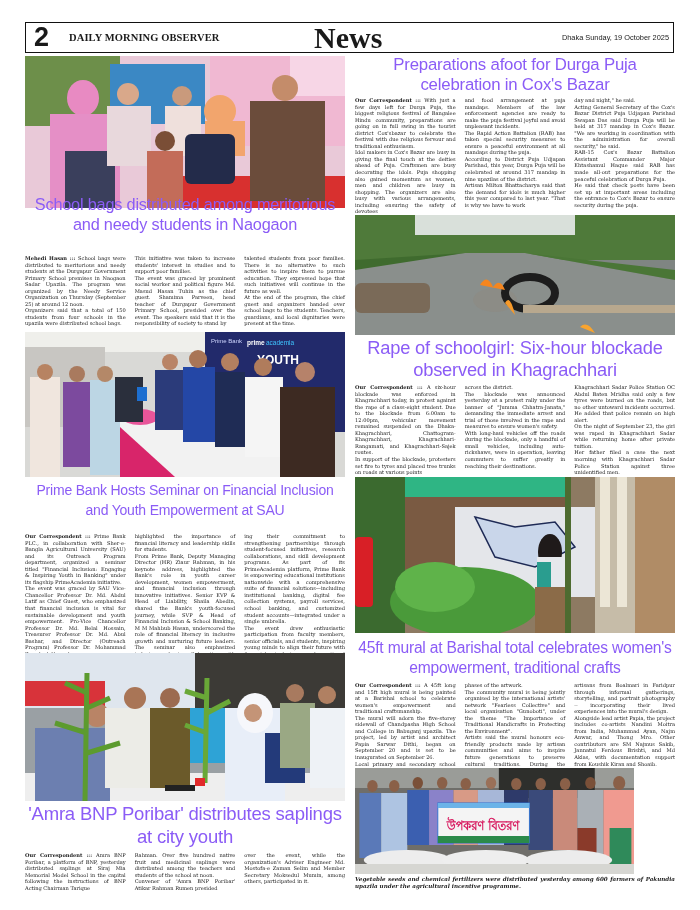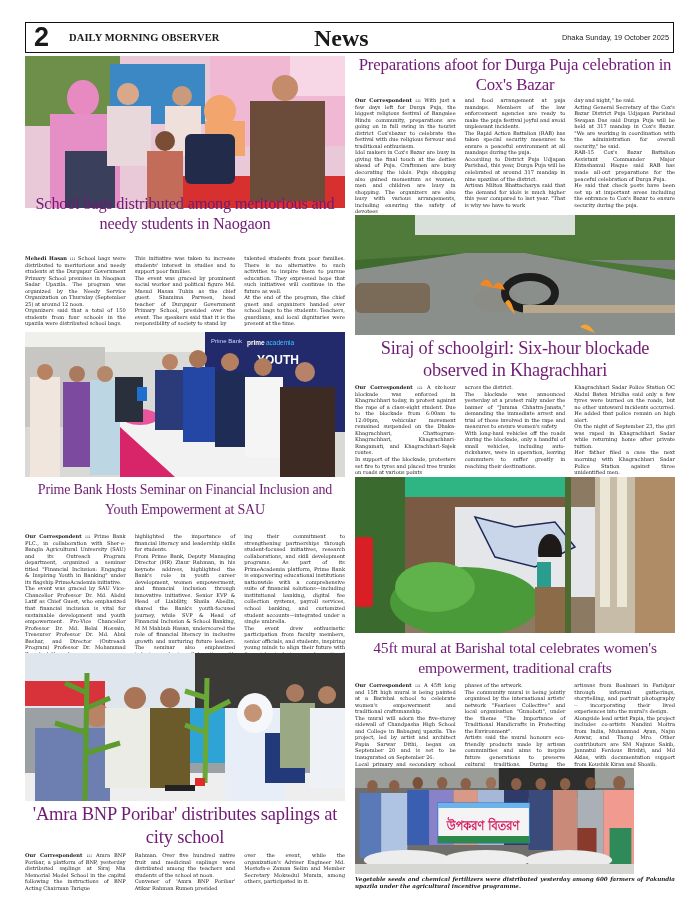--- a/index.html
+++ b/index.html
@@ -5,29 +5,29 @@
   * { box-sizing: border-box; margin: 0; padding: 0; }
   html, body { width: 700px; height: 910px; background: #ffffff; overflow: hidden; }
   body { position: relative; font-family: "DejaVu Serif", serif; color: #1a1a1a; }
 
   .masthead {
     position: absolute; left: 25px; top: 22px; width: 649px; height: 31px;
     border: 1.5px solid #111; display: flex; align-items: center;
   }
   .mh-page { font-family: "Liberation Sans", sans-serif; font-weight: bold; font-size: 27px; line-height: 27px; margin-left: 8px; }
   .mh-paper { font-family: "Liberation Serif", serif; font-weight: bold; font-size: 10.5px; margin-left: 20px; letter-spacing: 0.1px; }
-  .mh-section { position: absolute; left: 288px; top: -2px; font-family: "Liberation Serif", serif; font-weight: bold; font-size: 24px; line-height: 34px; }
+  .mh-section { position: absolute; left: 288px; top: -2px; font-family: "Liberation Serif", serif; font-weight: bold; font-size: 30px; line-height: 34px; }
   .mh-date { position: absolute; right: 4px; top: 10px; font-family: "Liberation Sans", sans-serif; font-size: 7.4px; }
 
   .photo { position: absolute; overflow: hidden; }
   .photo svg { width: 100%; height: 100%; display: block; }
 
   .headline {
-    position: absolute; text-align: center; font-family: Liberation Serif, serif;
-    font-weight: normal; color: #701a75; letter-spacing: -0.2px;
+    position: absolute; text-align: center; font-family: Liberation Sans, sans-serif;
+    font-weight: normal; color: #8b5cf6; letter-spacing: -0.2px;
   }
   .article-body {
     position: absolute; display: grid; grid-template-columns: 1fr 1fr 1fr; column-gap: 9px;
     font-family: "DejaVu Serif", serif; font-size: 5.1px; line-height: 6.55px; color: #222; text-align: justify;
   }
   .article-body p { margin: 0; }
   .byline { font-weight: bold; }
   .caption {
     position: absolute; font-family: "DejaVu Serif", serif; font-style: italic; font-weight: bold;
     font-size: 5.6px; line-height: 7px; color: #222; text-align: justify;
@@ -151,21 +151,21 @@
     <circle cx="270" cy="40" r="9" fill="#a87a5f"></circle>
     <circle cx="302" cy="42" r="9" fill="#b08062"></circle>
 
     <path d="M60 148 L62 20 M62 40 L40 30 M62 55 L85 45 M62 80 L30 70 M62 100 L95 90" stroke="#5c9b2e" stroke-width="5" fill="none"></path>
     <path d="M180 130 L182 25 M182 45 L160 38 M182 60 L205 48 M182 80 L160 72" stroke="#69a837" stroke-width="5" fill="none"></path>
     <rect x="170" y="125" width="10" height="8" fill="#e12a2a"></rect>
     <rect x="140" y="132" width="30" height="6" fill="#222"></rect>
   </svg>
 </div>
 
-<div class="headline" style="left:25px; top:803px; width:320px; font-size:18.5px; line-height:22.5px;">'Amra BNP Poribar' distributes saplings at city school</div>
+<div class="headline" style="left:25px; top:803px; width:320px; font-size:18.5px; line-height:22.5px;">'Amra BNP Poribar' distributes saplings at city youth</div>
 
 <div class="article-body" style="left:25px; top:852px; width:320px;">
   <p><span class="byline">Our Correspondent :::</span> <span>Amra BNP Poribar, a platform of BNP, yesterday distributed saplings at Siraj Mia Memorial Model School in the capital following the instructions of BNP Acting Chairman Tarique</span></p>
   <p style="white-space: pre-line;">Rahman. Over five hundred native fruit and medicinal saplings were distributed among the teachers and students of the school at noon.
 Convener of 'Amra BNP Poribar' Atikar Rahman Rumen presided</p>
   <p>over the event, while the organization's Adviser Engineer Md. Mostofa-e Zaman Selim and Member Secretary Moksedul Mumin, among others, participated in it.</p>
 </div>
 
 <div class="headline" style="left:355px; top:55px; width:320px; font-size:16.8px; line-height:20px;">Preparations afoot for Durga Puja celebration in Cox's Bazar</div>
 
@@ -193,21 +193,21 @@
     <rect x="0" y="68" width="75" height="30" rx="6" fill="#7a6a58"></rect>
     <ellipse cx="140" cy="85" rx="22" ry="12" fill="#8c8c86"></ellipse>
     <ellipse cx="175" cy="78" rx="25" ry="16" fill="none" stroke="#1d1d1d" stroke-width="8"></ellipse>
     <rect x="168" y="90" width="152" height="8" fill="#b8a88e"></rect>
     <path d="M125 70 Q132 58 138 72 Q145 62 150 75 Z" fill="#f5861f"></path>
     <path d="M150 88 Q155 78 160 100 Z" fill="#f79a2a"></path>
     <path d="M225 112 Q232 105 240 118 Z" fill="#f8a42f"></path>
   </svg>
 </div>
 
-<div class="headline" style="left:355px; top:337px; width:320px; font-size:18.3px; line-height:22px;">Siraj of schoolgirl: Six-hour blockade observed in Khagrachhari</div>
+<div class="headline" style="left:355px; top:337px; width:320px; font-size:18.3px; line-height:22px;">Rape of schoolgirl: Six-hour blockade observed in Khagrachhari</div>
 
 <div class="article-body" style="left:355px; top:384px; width:320px;">
   <p><span class="byline">Our Correspondent :::</span> <span style="white-space: pre-line;">A six-hour blockade was enforced in Khagrachhari today, in protest against the rape of a class-eight student. Due to the blockade from 6:00am to 12:00pm, vehicular movement remained suspended on the Dhaka-Khagrachhari, Chattogram-Khagrachhari, Khagrachhari-Rangamati, and Khagrachhari-Sajek routes.
 In support of the blockade, protesters set fire to tyres and placed tree trunks on roads at various points</span></p>
   <p style="white-space: pre-line;">across the district.
 The blockade was announced yesterday at a protest rally under the banner of "Jumma Chhatra-Janata," demanding the immediate arrest and trial of those involved in the rape and measures to ensure women's safety.
 With long-haul vehicles off the roads during the blockade, only a handful of small vehicles, including auto-rickshaws, were in operation, leaving commuters to suffer greatly in reaching their destinations.</p>
   <p style="white-space: pre-line;">Khagrachhari Sadar Police Station OC Abdul Baten Mridha said only a few tyres were burned on the roads, but no other untoward incidents occurred. He added that police remain on high alert.
 On the night of September 23, the girl was raped in Khagrachhari Sadar while returning home after private tuition.
 Her father filed a case the next morning with Khagrachhari Sadar Police Station against three unidentified men.</p>

